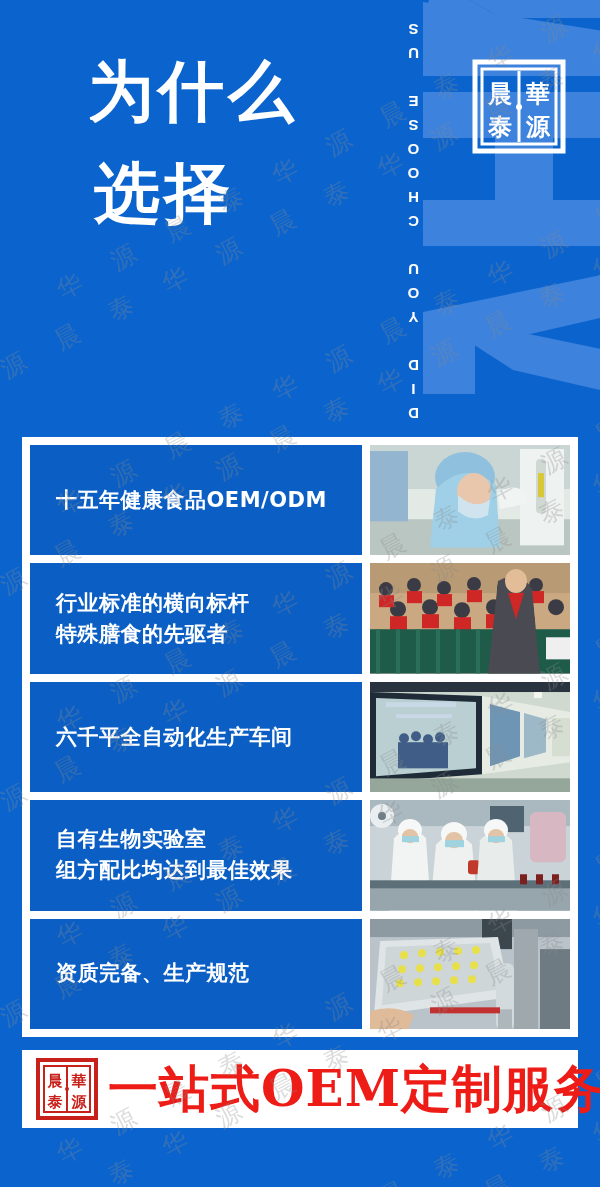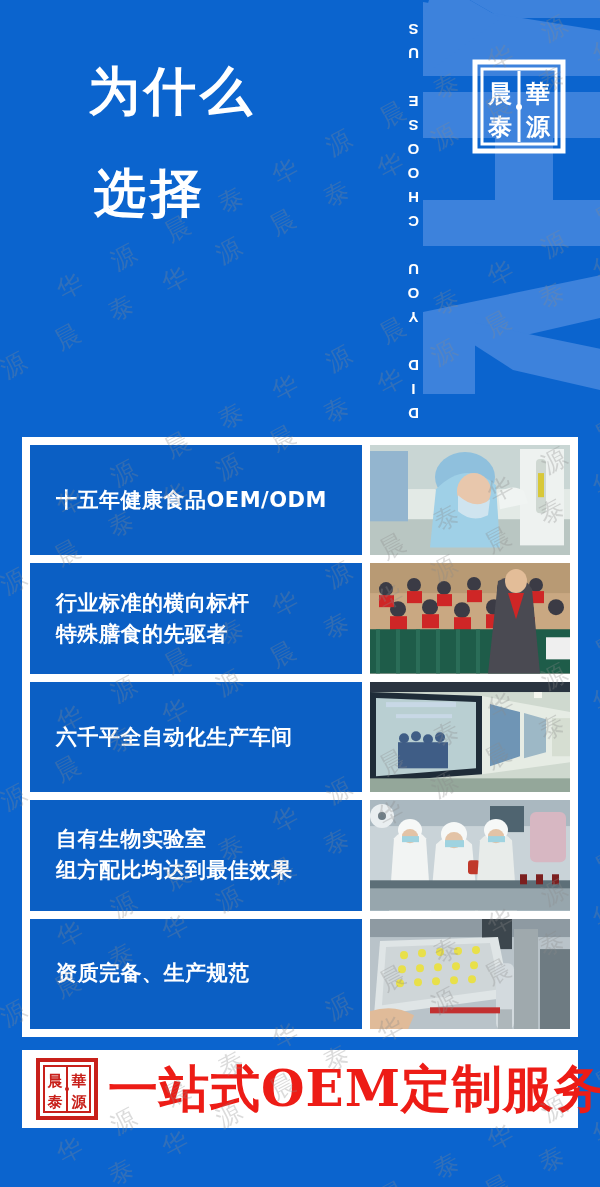--- a/index.html
+++ b/index.html
@@ -28,21 +28,21 @@
     font-size:25px;color:#8a8a8a;letter-spacing:14px;
     transform:rotate(-28deg);}
 
   
   .header{position:absolute;left:0;top:0;width:600px;height:437px;z-index:20;}
   .title{
     position:absolute;left:88px;top:40px;width:300px;
     color:#ffffff;
     font-family:"DejaVu Serif","Liberation Serif",serif;
     font-weight:700;
-    font-size:52px;line-height:102px;
+    font-size:66px;line-height:102px;
     letter-spacing:4px;
   }
   .title-line{display:block;white-space:nowrap;}
   .title-line.l2{text-indent:6px;}
   .title-line.l3{text-indent:0px;}
 
   .vertical-tag{
     position:absolute;left:396px;top:14px;height:390px;width:34px;
     display:flex;align-items:flex-start;justify-content:center;
   }

